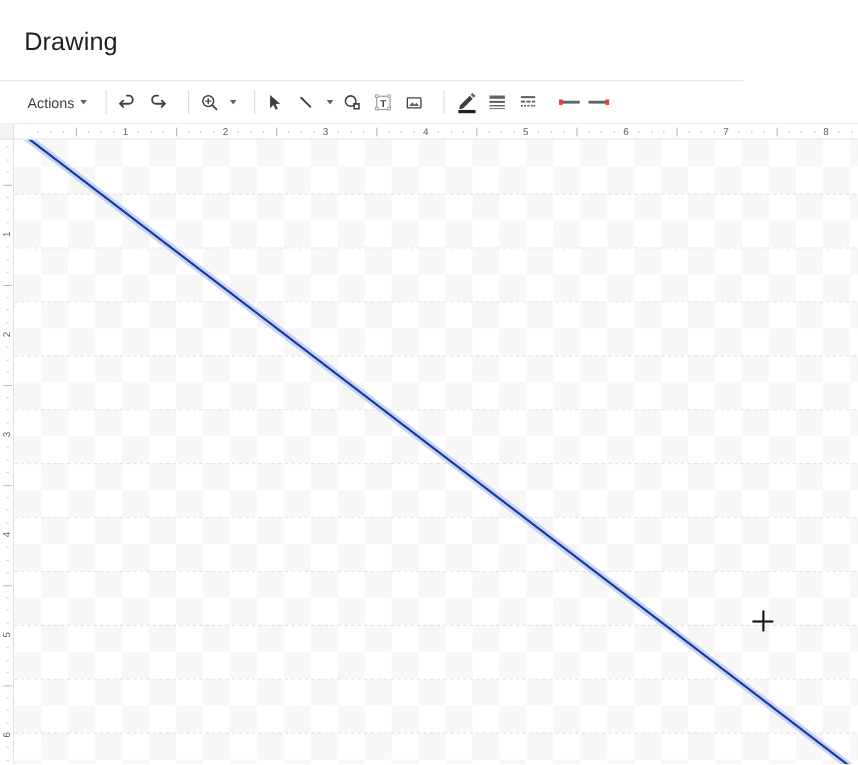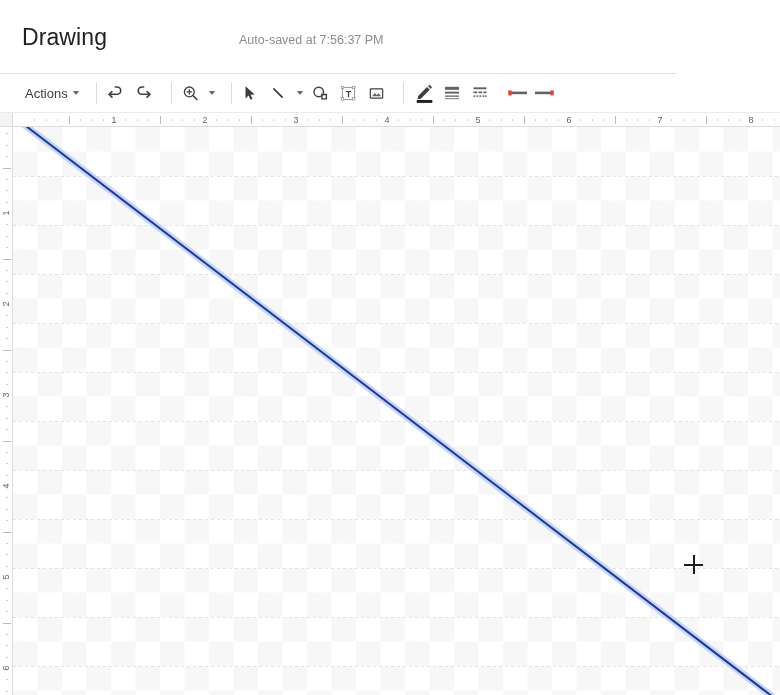--- a/index.html
+++ b/index.html
@@ -218,21 +218,20 @@
     background: #1a1a1a;
   }
 </style>
 </head>
 <body>
 
 <div id="app">
 
   <div id="header">
     <div id="doc-title">Drawing</div>
-    <div id="autosave">Auto-saved at 7:56:37 PM</div>
   </div>
 
   <div id="toolbar">
 
     <div style="width:18px;flex:none;"></div>
 
     <div class="tb-item tb-actions">
       <span>Actions</span>
       <span class="caret"></span>
     </div>

